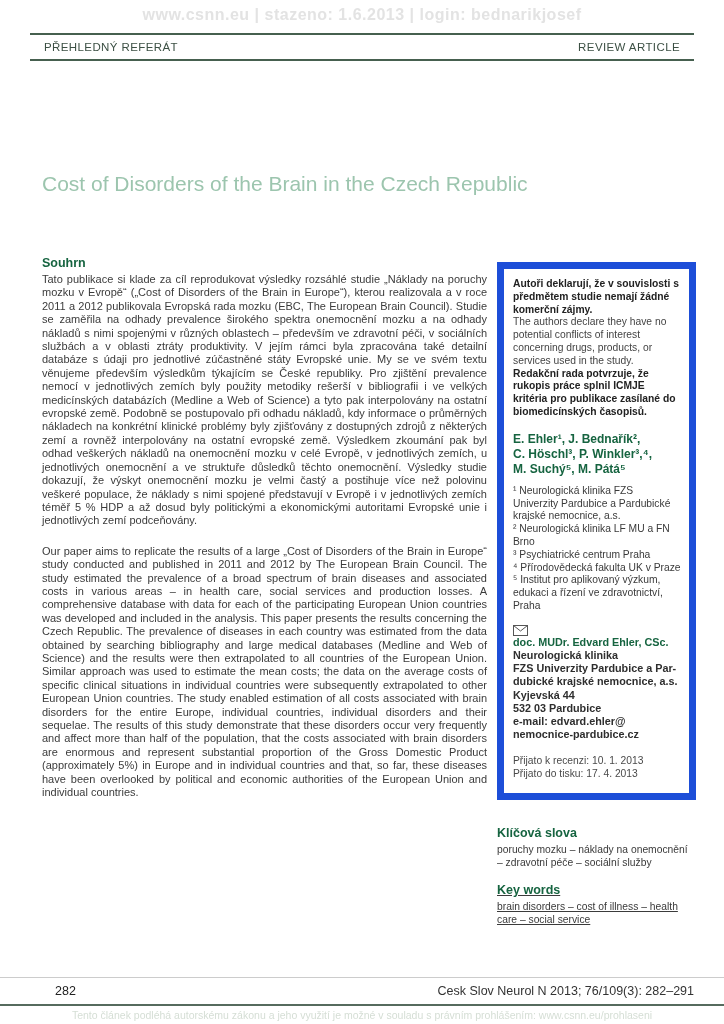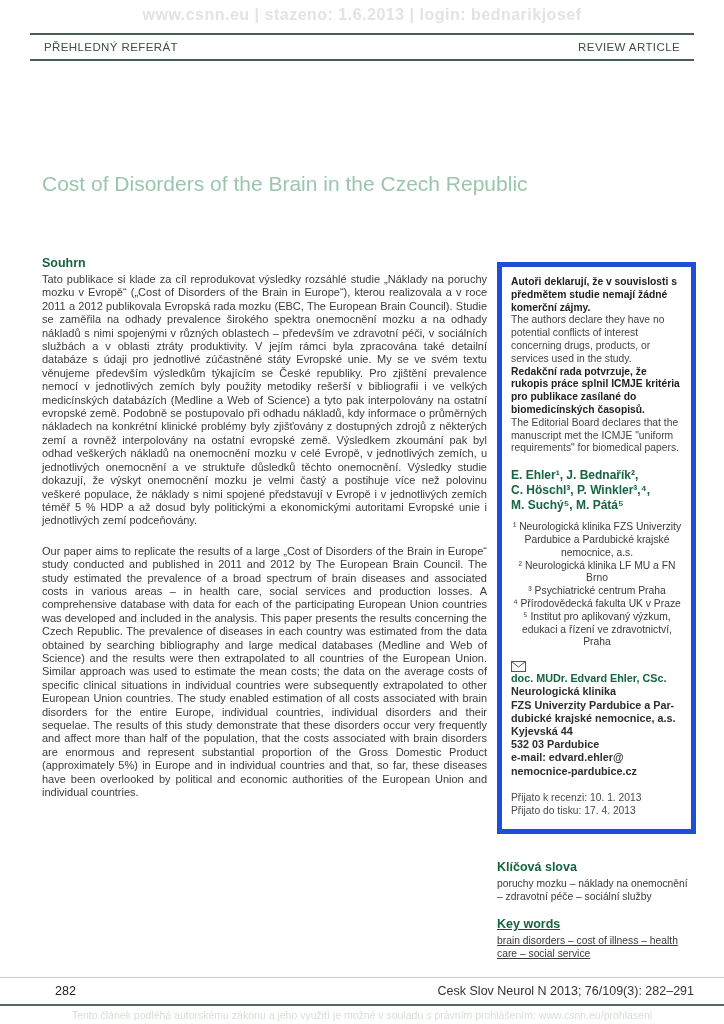--- a/index.html
+++ b/index.html
@@ -30,28 +30,28 @@
     font-size:21px; font-weight:normal; color:#9cc5ae;
   }
   .col-left { position:absolute; top:256px; left:42px; width:445px; }
   .sec-head { font-size:12.5px; font-weight:bold; color:#166440; margin-bottom:3px; }
   .body-text {
     font-size:11px; line-height:13.4px; text-align:justify; color:#3b3b3b;
   }
   .abstract-block { margin-top:17px; }
   .col-right { position:absolute; top:262px; left:497px; width:199px; }
   .info-box {
-    border:5px solid #1d4ed8; background:#ffffff;
+    border:7px solid #1d4ed8; background:#ffffff;
     padding:9px 8px 12px 9px;
     font-size:10.3px; line-height:12.8px; color:#444;
   }
   .decl-bold { font-weight:bold; color:#222; }
   .authors { margin-top:13px; font-size:12px; line-height:15px; font-weight:bold; color:#166440; }
   .affils { margin-top:8px; color:#3a3a3a; }
-  .affils div { margin:0;text-align:center; }
+  .affils div { margin:0; }
   .mail-row { margin-top:12px; }
   .corr-name { font-weight:bold; color:#166440; font-size:10.8px; line-height:13.2px; }
   .corr-lines { font-weight:bold; color:#2e2e2e; font-size:10.8px; line-height:13.2px; }
   .dates { margin-top:14px; color:#4a4a4a; }
   .kw-block { margin-top:26px; }
   .kw-head { font-size:12.5px; font-weight:bold; color:#166440; margin-bottom:3px; }
   .kw-text { font-size:10.3px; line-height:13px; color:#3a3a3a; }
   .kw-block2 { margin-top:14px;text-decoration:underline; }
   .footer-line-top { position:absolute; top:977px; left:0; width:724px; border-top:1px solid #cccccc; }
   .footer-row {
@@ -89,21 +89,20 @@
     <div class="abstract-block">
       <p class="body-text">Our paper aims to replicate the results of a large „Cost of Disorders of the Brain in Europe“ study conducted and published in 2011 and 2012 by The European Brain Council. The study estimated the prevalence of a broad spectrum of brain diseases and associated costs in various areas – in health care, social services and production losses. A comprehensive database with data for each of the participating European Union countries was developed and included in the analysis. This paper presents the results concerning the Czech Republic. The prevalence of diseases in each country was estimated from the data obtained by searching bibliography and large medical databases (Medline and Web of Science) and the results were then extrapolated to all countries of the European Union. Similar approach was used to estimate the mean costs; the data on the average costs of specific clinical situations in individual countries were subsequently extrapolated to other European Union countries.  The study enabled estimation of all costs associated with brain disorders for the entire Europe, individual countries, individual disorders and their sequelae. The results of this study demonstrate that these disorders occur very frequently and affect more than half of the population, that the costs associated with brain disorders are enormous and represent substantial proportion of the Gross Domestic Product (approximately 5%) in Europe and in individual countries and that, so far, these diseases have been overlooked by political and economic authorities of the European Union and individual countries.</p>
     </div>
   </div>
 
   <div class="col-right">
     <div class="info-box">
       <div class="decl-bold">Autoři deklarují, že v souvislosti s předmětem studie nemají žádné komerční zájmy.</div>
       <div>The authors declare they have no potential conflicts of interest concerning drugs, products, or services used in the study.</div>
       <div class="decl-bold">Redakční rada potvrzuje, že rukopis práce splnil ICMJE kritéria pro publikace zasílané do biomedicínských časopisů.</div>
-      <div>The Editorial Board declares that the manuscript met the ICMJE "uniform requirements" for biomedical papers.</div>
 
       <div class="authors">
         <div>E. Ehler¹, J. Bednařík²,</div>
         <div>C. Höschl³, P. Winkler³,⁴,</div>
         <div>M. Suchý⁵, M. Pátá⁵</div>
       </div>
 
       <div class="affils">
         <div>¹ Neurologická klinika FZS Univerzity Pardubice a Pardubické krajské nemocnice, a.s.</div>
         <div>² Neurologická klinika LF MU a FN Brno</div>

